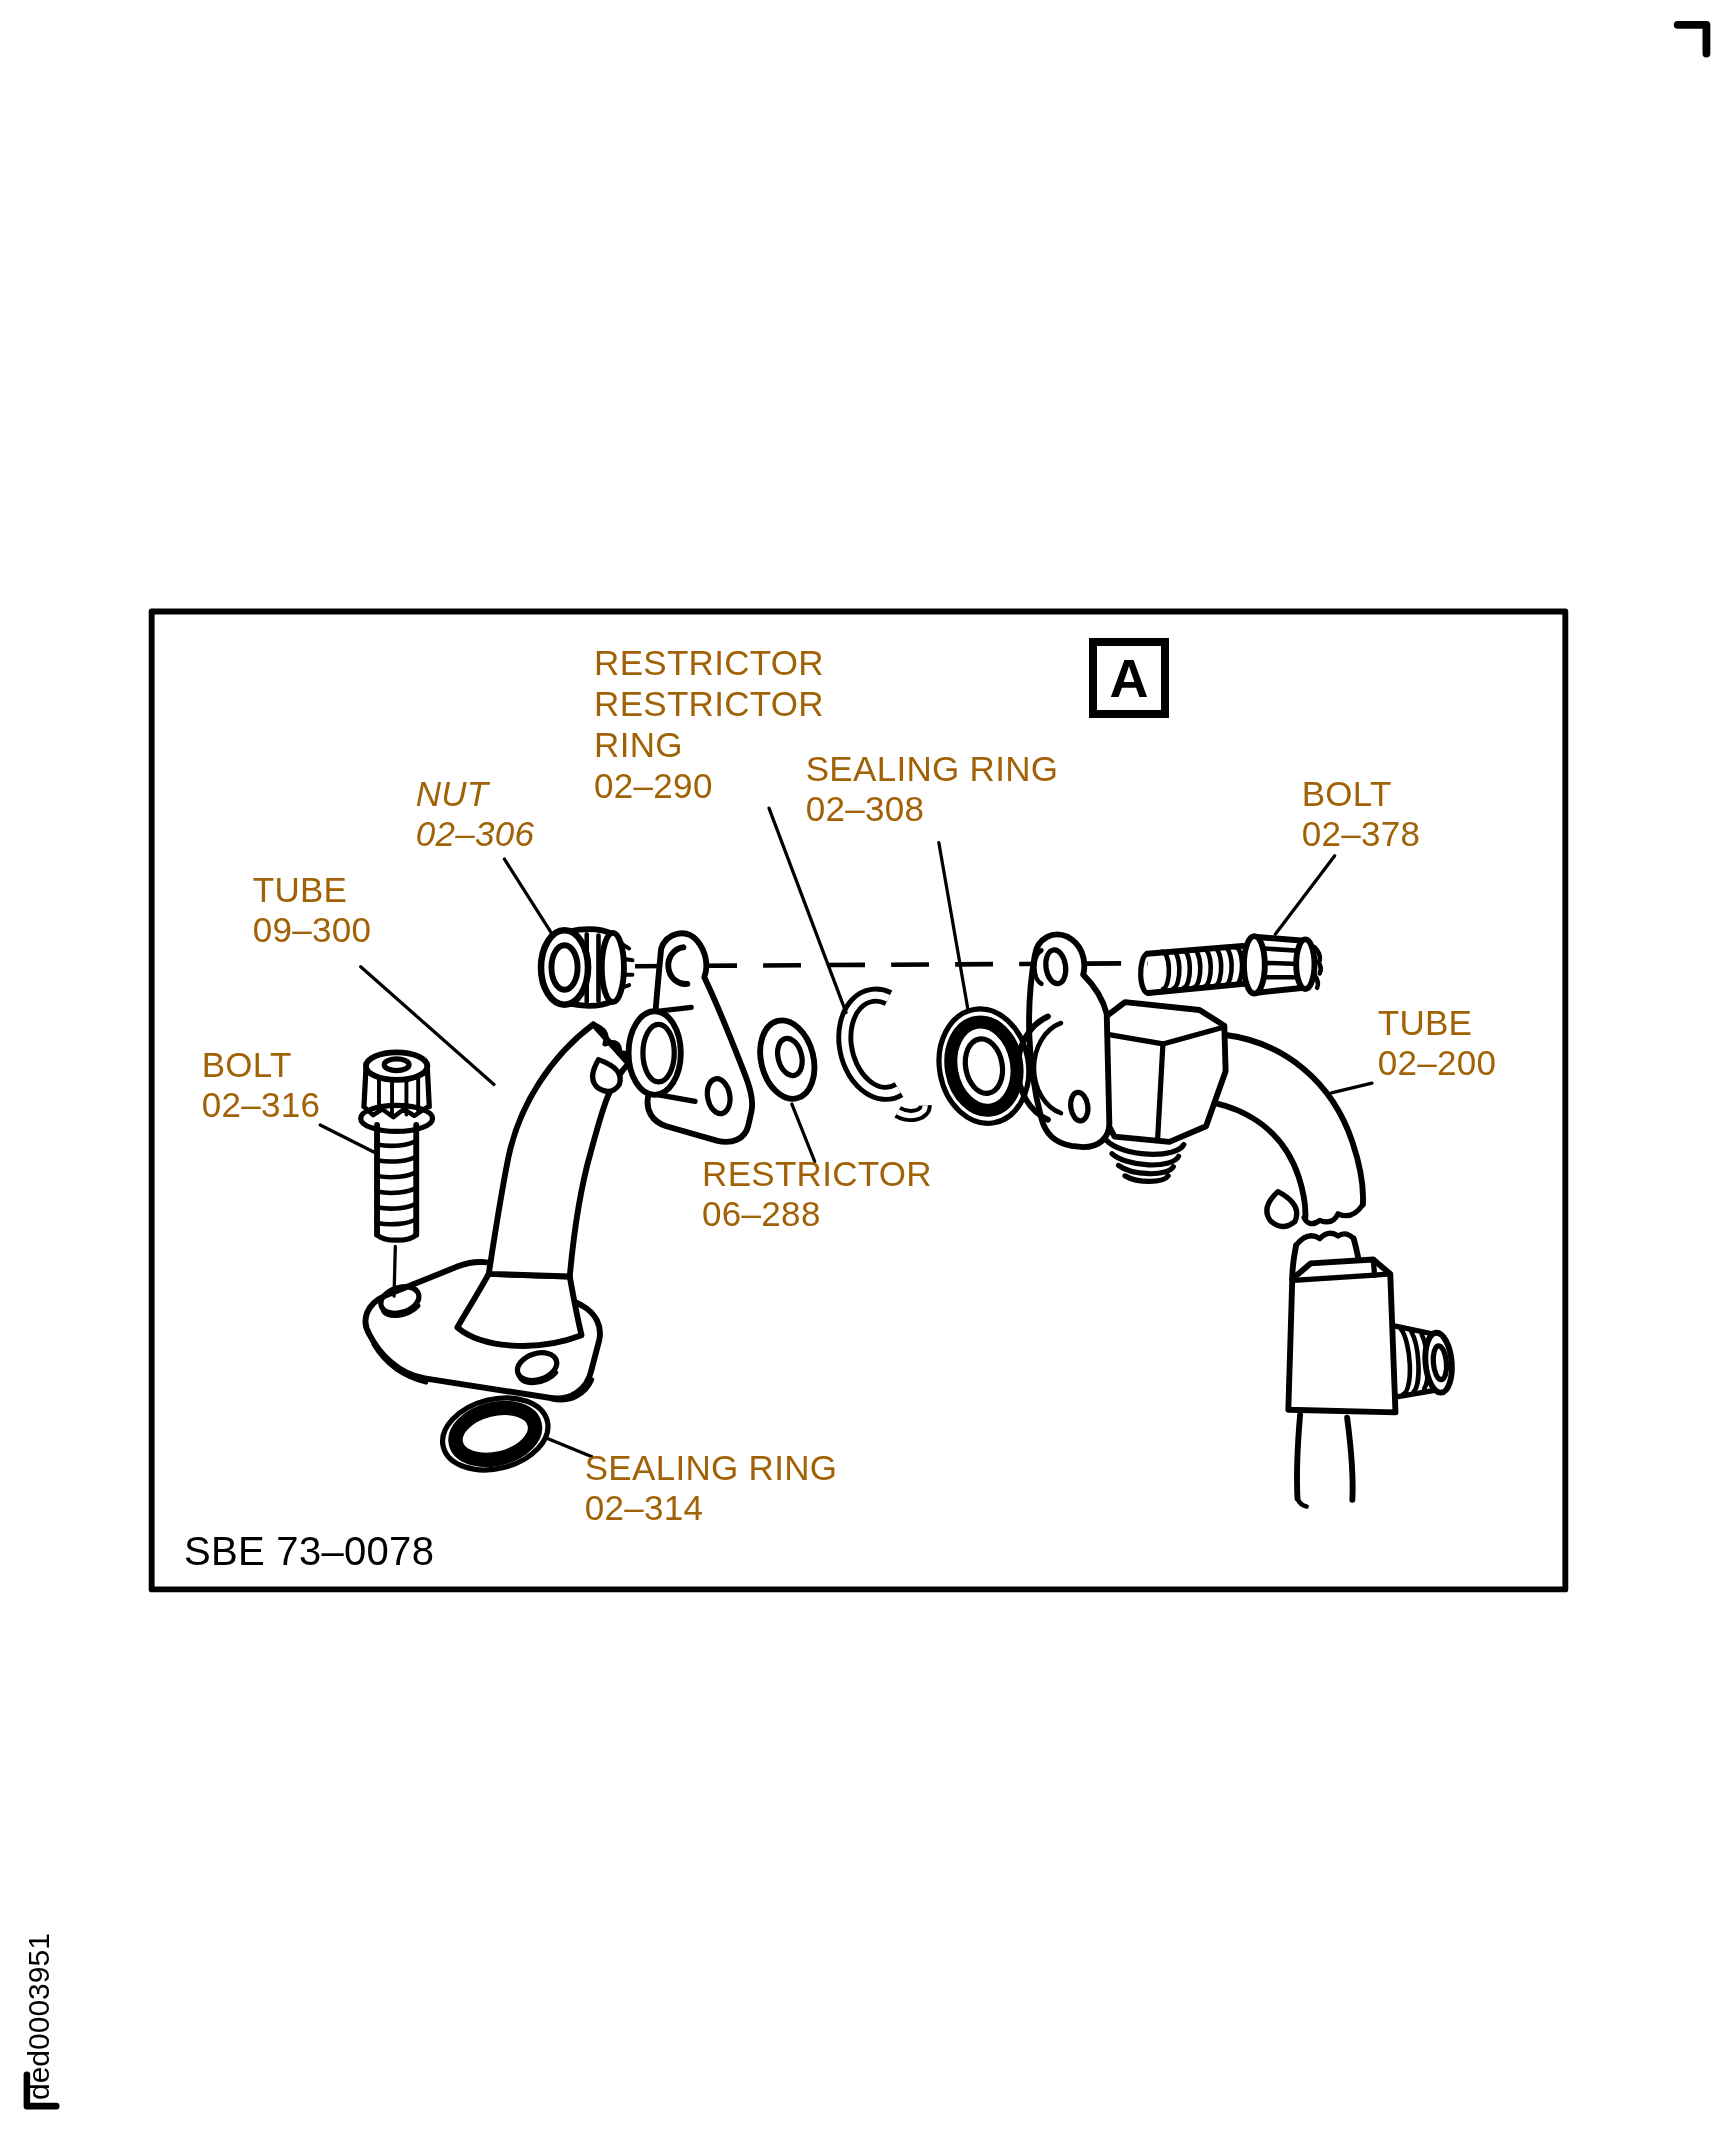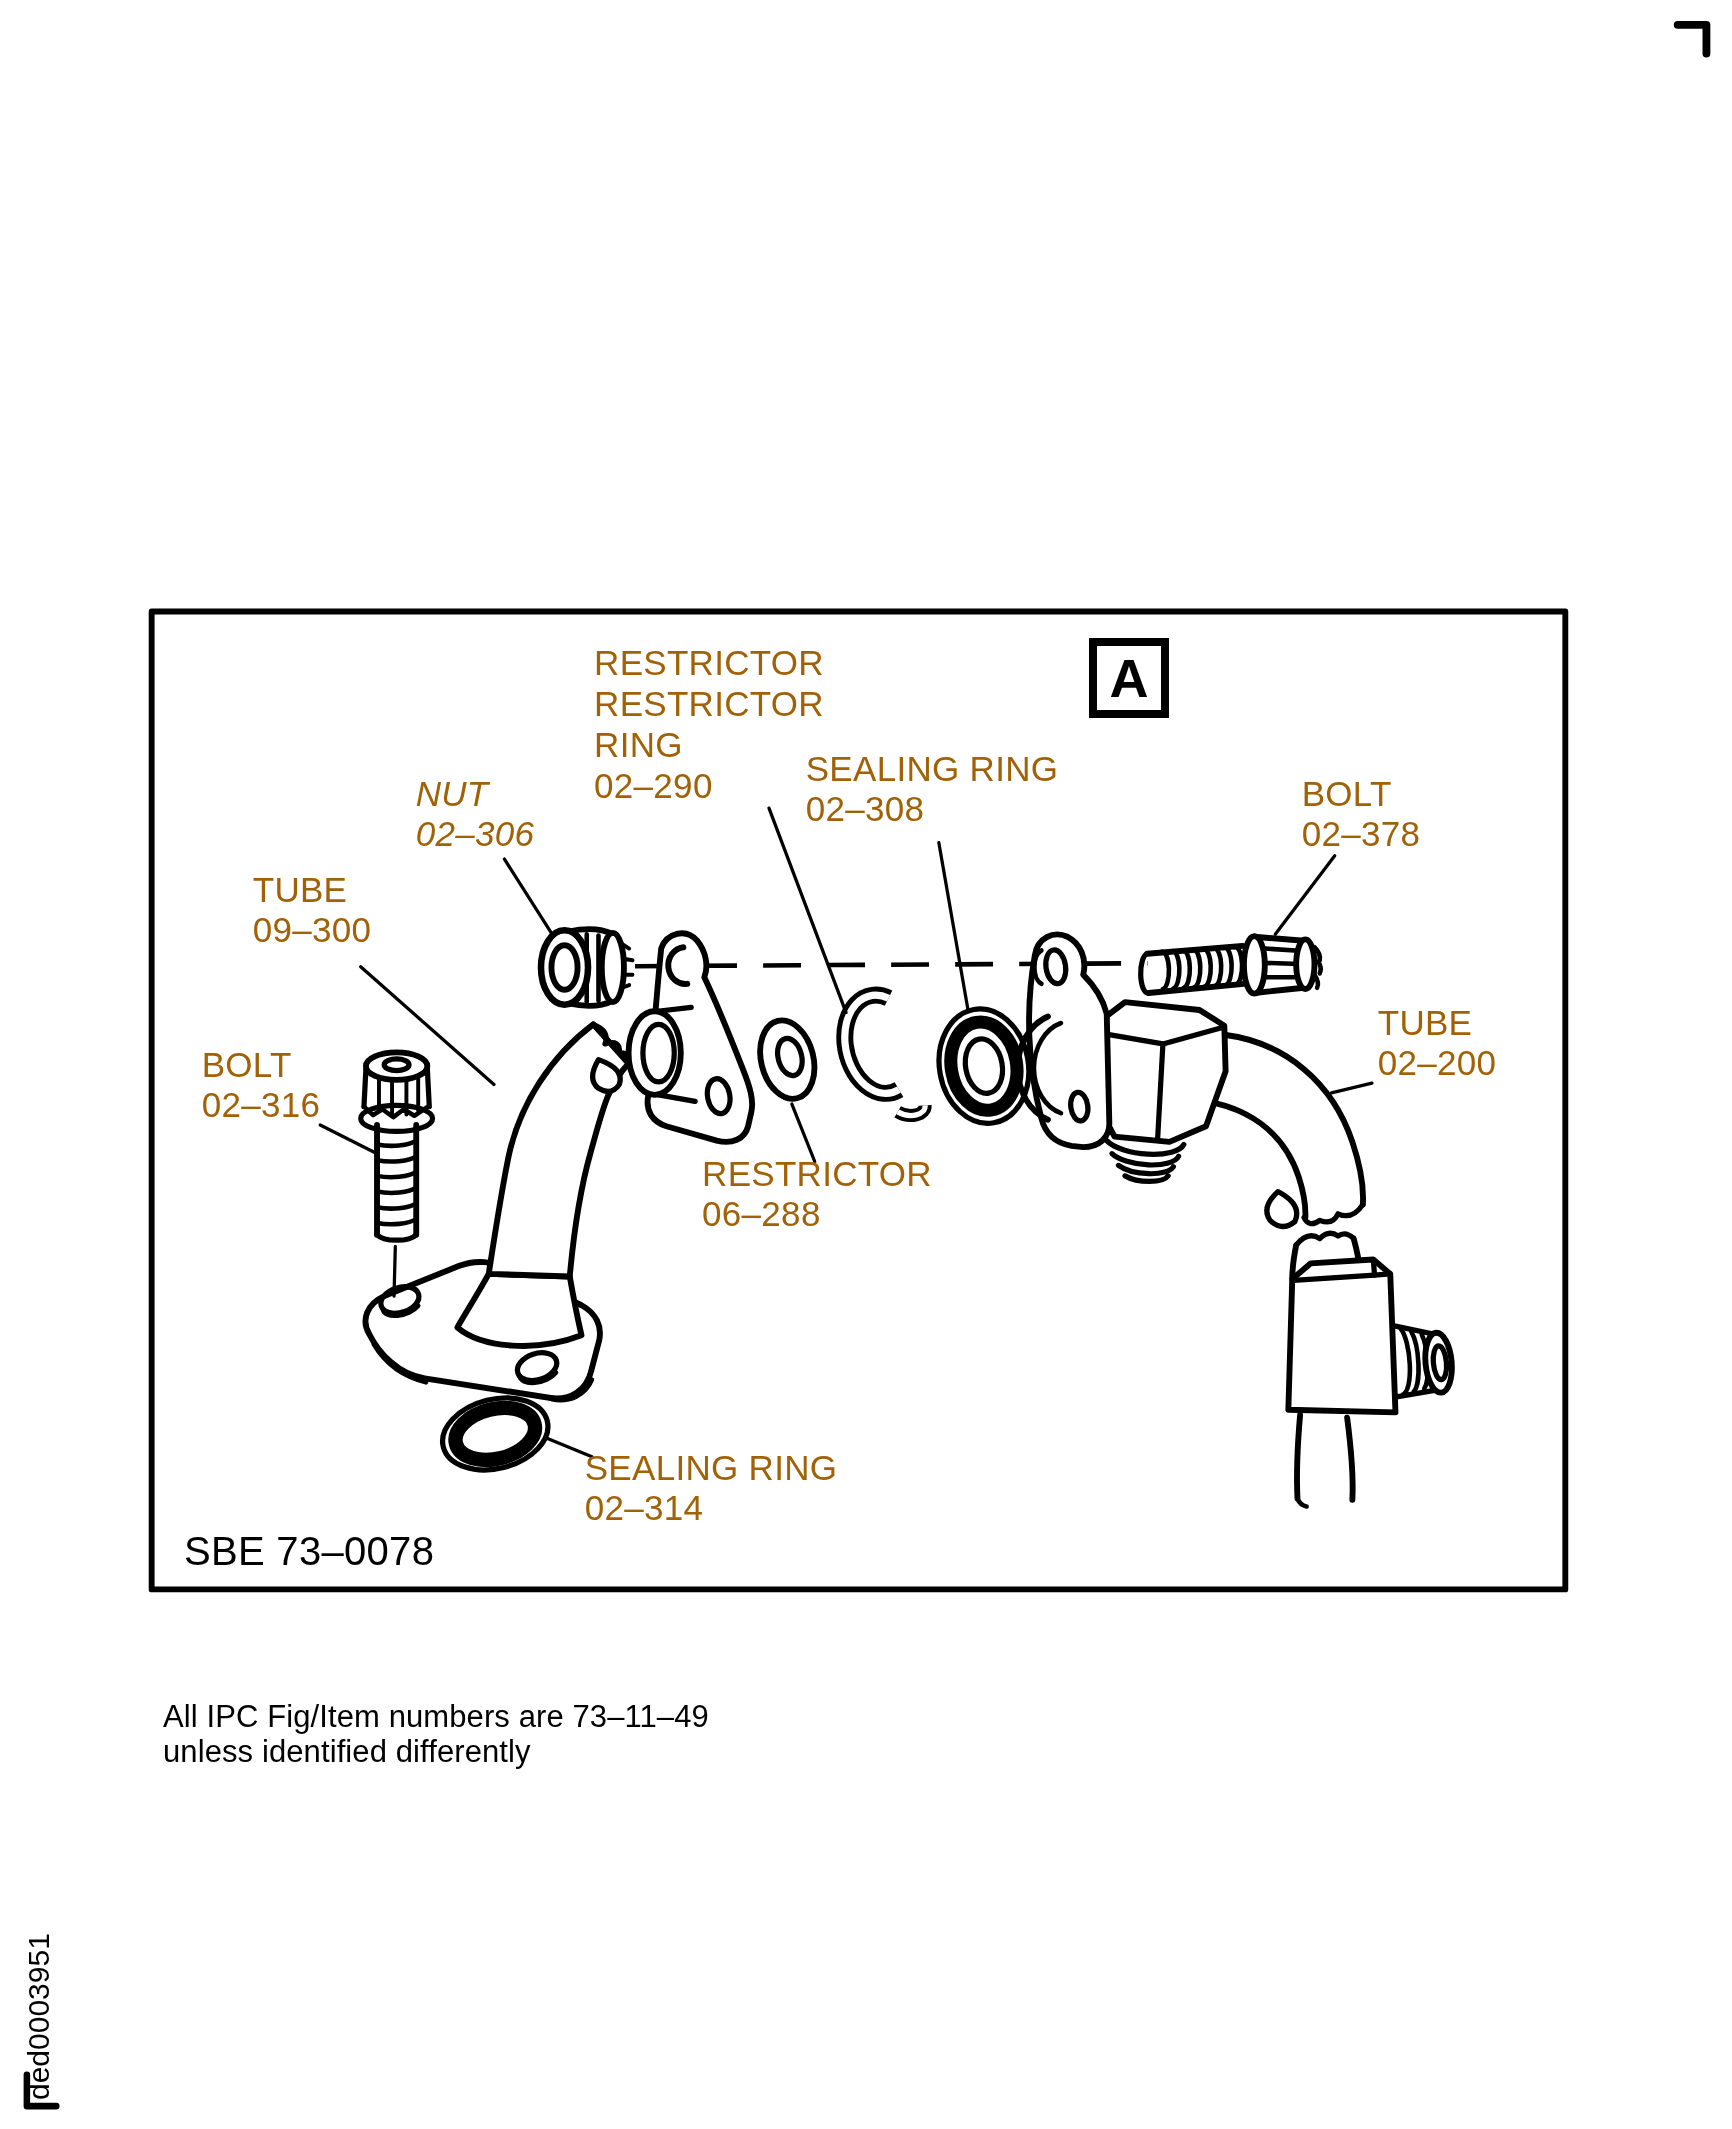--- a/index.html
+++ b/index.html
@@ -273,21 +273,17 @@
     <span>06–288</span>
   </div>
 
   <div class="plabel lb-s314">
     <span>SEALING RING</span>
     <span>02–314</span>
   </div>
 
   <div class="figcode">SBE 73–0078</div>
 
-  <div class="note">
-    <span>All IPC Fig/Item numbers are 73–11–49</span>
-    <span>unless identified differently</span>
-  </div>
 
   <div class="docid">ded0003951</div>
 
 </div>
 
 
 </body></html>

